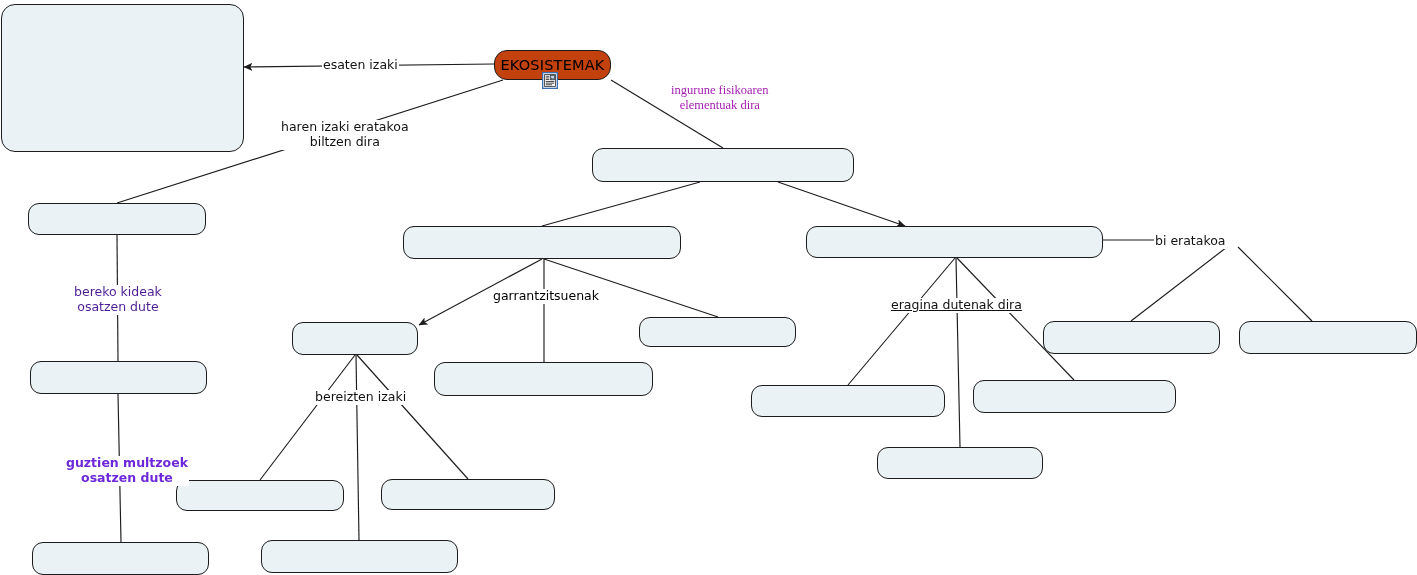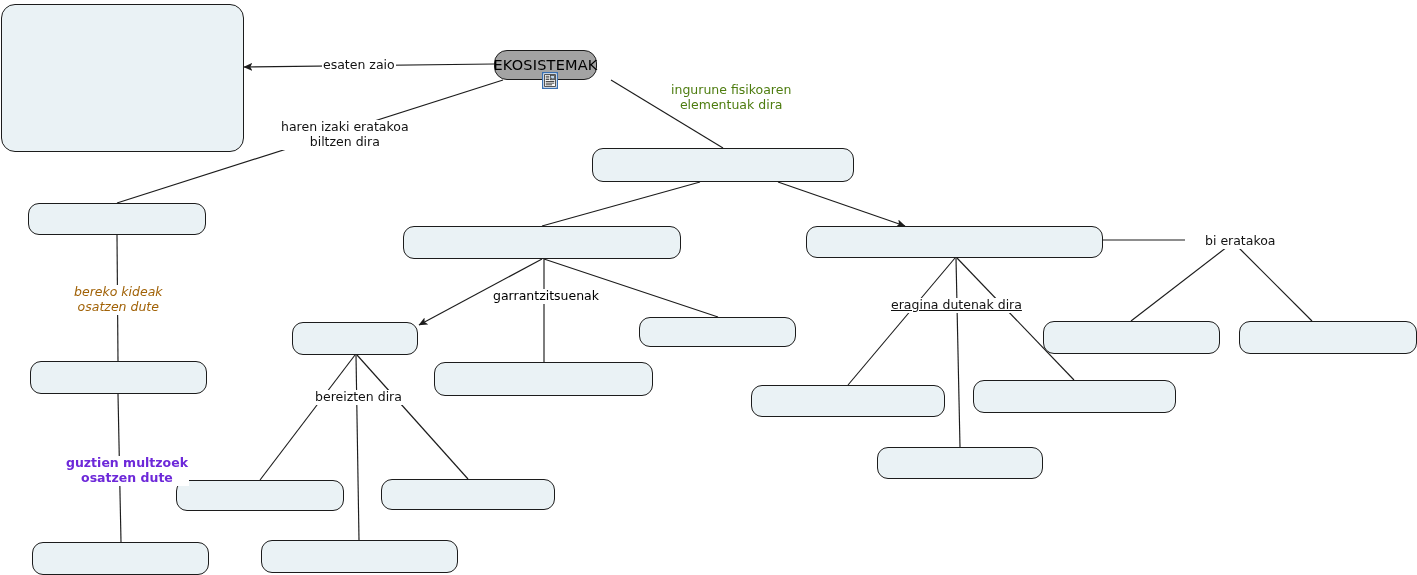--- a/index.html
+++ b/index.html
@@ -99,51 +99,51 @@
         <polyline points="956,258 960,447" stroke="#1c1c1c"></polyline>
         <polyline points="957,258 1074,380" stroke="#1c1c1c"></polyline>
         <polyline points="1103,240 1185,240" stroke="#1c1c1c"></polyline>
         <polyline points="1227,247 1131,321" stroke="#1c1c1c"></polyline>
         <polyline points="1238,247 1312,321" stroke="#1c1c1c"></polyline>
       </g>
   </svg>
 
   <div id="node-group">
       <div class="node big" style="left: 1px; top: 4px; width: 243px; height: 148px; background: rgb(234, 242, 245); border-color: rgb(28, 28, 28);"></div>
-      <div class="node root" style="left: 494px; top: 50px; width: 103px; height: 30px; background: #a3a3a3; border-color: rgb(28, 28, 28);">EKOSISTEMAK</div>
+      <div class="node root" style="left: 494px; top: 50px; width: 117px; height: 30px; background: #c2410c; border-color: rgb(28, 28, 28);">EKOSISTEMAK</div>
       <div class="node" style="left: 592px; top: 148px; width: 262px; height: 34px; background: rgb(234, 242, 245); border-color: rgb(28, 28, 28);"></div>
       <div class="node" style="left: 28px; top: 203px; width: 178px; height: 32px; background: rgb(234, 242, 245); border-color: rgb(28, 28, 28);"></div>
       <div class="node" style="left: 403px; top: 226px; width: 278px; height: 33px; background: rgb(234, 242, 245); border-color: rgb(28, 28, 28);"></div>
       <div class="node" style="left: 806px; top: 226px; width: 297px; height: 32px; background: rgb(234, 242, 245); border-color: rgb(28, 28, 28);"></div>
       <div class="node" style="left: 1043px; top: 321px; width: 177px; height: 33px; background: rgb(234, 242, 245); border-color: rgb(28, 28, 28);"></div>
       <div class="node" style="left: 1239px; top: 321px; width: 178px; height: 33px; background: rgb(234, 242, 245); border-color: rgb(28, 28, 28);"></div>
       <div class="node" style="left: 292px; top: 322px; width: 126px; height: 33px; background: rgb(234, 242, 245); border-color: rgb(28, 28, 28);"></div>
       <div class="node" style="left: 639px; top: 317px; width: 157px; height: 30px; background: rgb(234, 242, 245); border-color: rgb(28, 28, 28);"></div>
       <div class="node" style="left: 30px; top: 361px; width: 177px; height: 33px; background: rgb(234, 242, 245); border-color: rgb(28, 28, 28);"></div>
       <div class="node" style="left: 434px; top: 362px; width: 219px; height: 34px; background: rgb(234, 242, 245); border-color: rgb(28, 28, 28);"></div>
       <div class="node" style="left: 751px; top: 385px; width: 194px; height: 32px; background: rgb(234, 242, 245); border-color: rgb(28, 28, 28);"></div>
       <div class="node" style="left: 973px; top: 380px; width: 203px; height: 33px; background: rgb(234, 242, 245); border-color: rgb(28, 28, 28);"></div>
       <div class="node" style="left: 877px; top: 447px; width: 166px; height: 32px; background: rgb(234, 242, 245); border-color: rgb(28, 28, 28);"></div>
       <div class="node" style="left: 176px; top: 480px; width: 168px; height: 31px; background: rgb(234, 242, 245); border-color: rgb(28, 28, 28);"></div>
       <div class="node" style="left: 381px; top: 479px; width: 174px; height: 31px; background: rgb(234, 242, 245); border-color: rgb(28, 28, 28);"></div>
       <div class="node" style="left: 32px; top: 542px; width: 177px; height: 33px; background: rgb(234, 242, 245); border-color: rgb(28, 28, 28);"></div>
       <div class="node" style="left: 261px; top: 540px; width: 197px; height: 33px; background: rgb(234, 242, 245); border-color: rgb(28, 28, 28);"></div>
     </div>
   <div id="label-group">
-      <div class="edge-label" style="left: 322px; top: 58px; color: rgb(18, 18, 18);">esaten zaio</div>
-      <div class="edge-label" style="left: 670px; top: 83px; color: #4d7c0f;">ingurune fisikoaren
+      <div class="edge-label" style="left: 322px; top: 58px; color: rgb(18, 18, 18);">esaten izaki</div>
+      <div class="edge-label" style="left: 670px; top: 83px; color: #a21caf; font-family: Liberation Serif, serif;">ingurune fisikoaren
 elementuak dira</div>
       <div class="edge-label" style="left: 280px; top: 120px; color: rgb(18, 18, 18);">haren izaki eratakoa
 biltzen dira</div>
-      <div class="edge-label" style="left: 1204px; top: 234px; color: rgb(18, 18, 18);">bi eratakoa</div>
-      <div class="edge-label" style="left: 73px; top: 285px; color: #a16207; font-style: italic;">bereko kideak
+      <div class="edge-label" style="left: 1154px; top: 234px; color: rgb(18, 18, 18);">bi eratakoa</div>
+      <div class="edge-label" style="left: 73px; top: 285px; color: #4c1d95;">bereko kideak
 osatzen dute</div>
       <div class="edge-label" style="left: 492px; top: 289px; color: #000000;">garrantzitsuenak</div>
       <div class="edge-label" style="left: 890px; top: 298px; color: rgb(18, 18, 18); text-decoration: underline;">eragina dutenak dira</div>
-      <div class="edge-label" style="left: 314px; top: 390px; color: rgb(18, 18, 18);">bereizten dira</div>
+      <div class="edge-label" style="left: 314px; top: 390px; color: rgb(18, 18, 18);">bereizten izaki</div>
       <div class="edge-label" style="left: 65px; top: 456px; color: #6d28d9; font-weight: bold;">guztien multzoek
 osatzen dute</div>
     </div>
   <div id="icon-group">
       <div class="note-icon" style="left: 542px; top: 72px;"><svg width="16" height="17" viewBox="0 0 16 17" xmlns="http://www.w3.org/2000/svg">
           <rect x="0.5" y="0.5" width="15" height="16" fill="#ffffff" stroke="#3a6fb0" stroke-width="1.6"></rect>
           <rect x="2.6" y="2.6" width="10.8" height="11.8" fill="#fdfdfd" stroke="#2b2b2b" stroke-width="0.8"></rect>
           <rect x="8.3" y="3.6" width="4.2" height="4.2" fill="#bcd4ea" stroke="#2b2b2b" stroke-width="0.7"></rect>
           <path d="M8.6,7.4 L9.8,5.6 L10.7,6.9 L11.4,6.1 L12.2,7.4 Z" fill="#4a4a4a"></path>
           <g fill="#2b2b2b">

